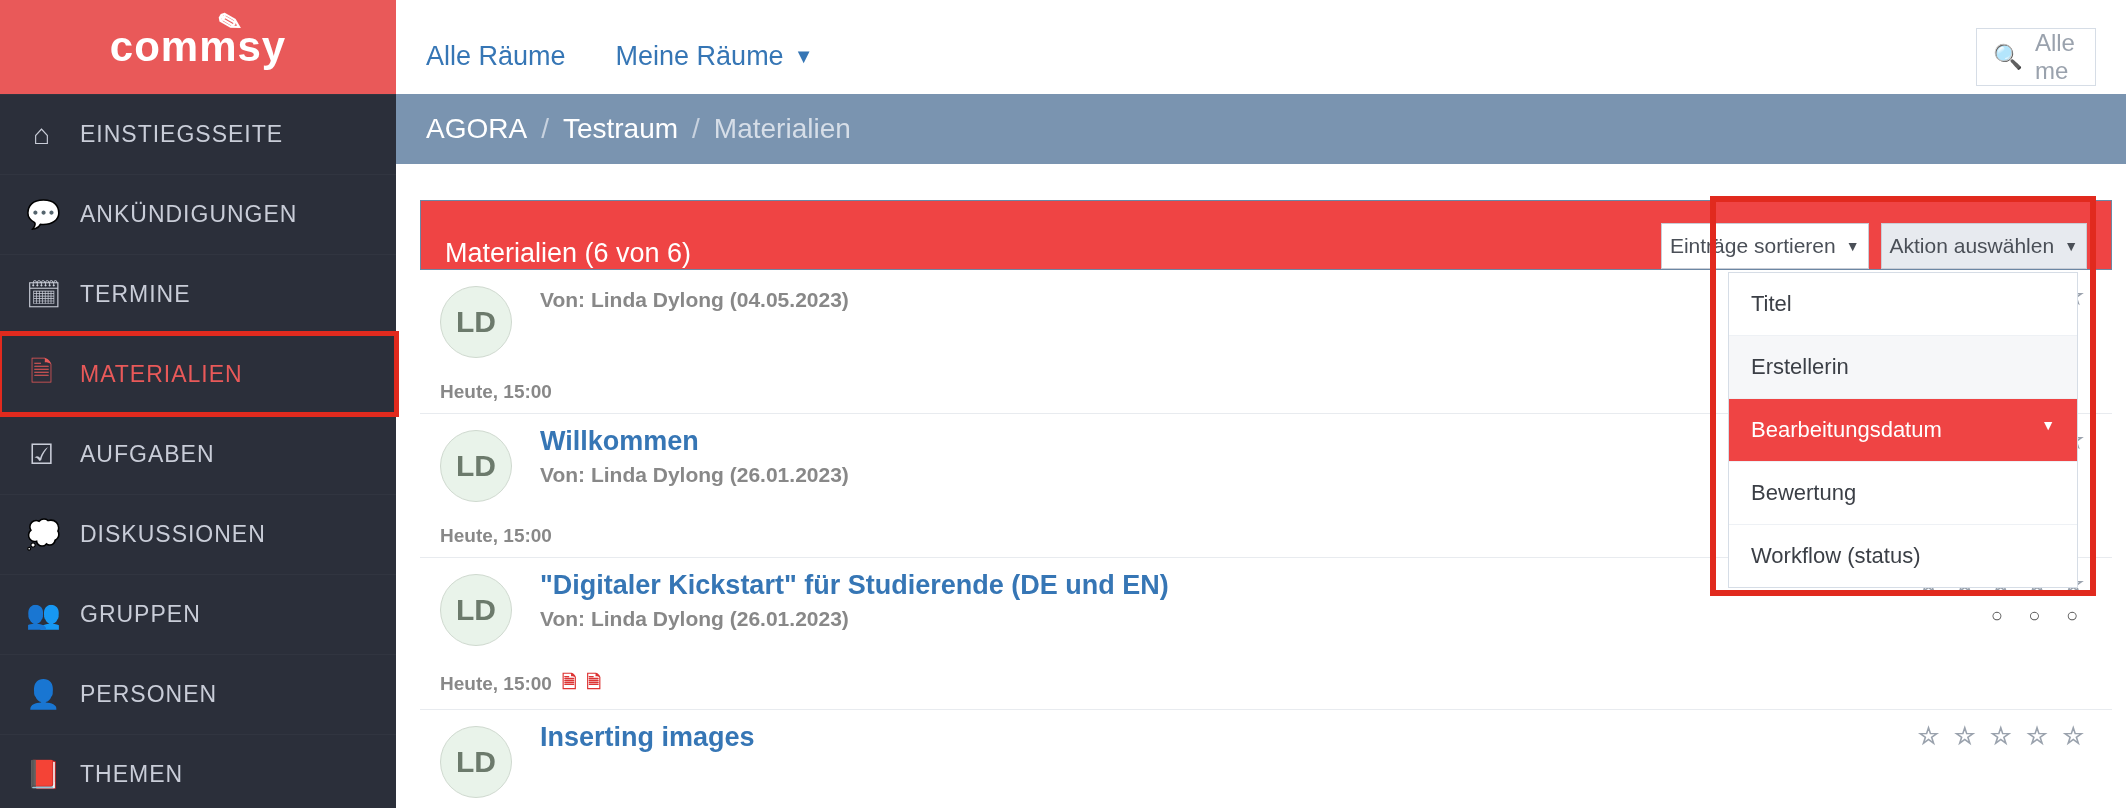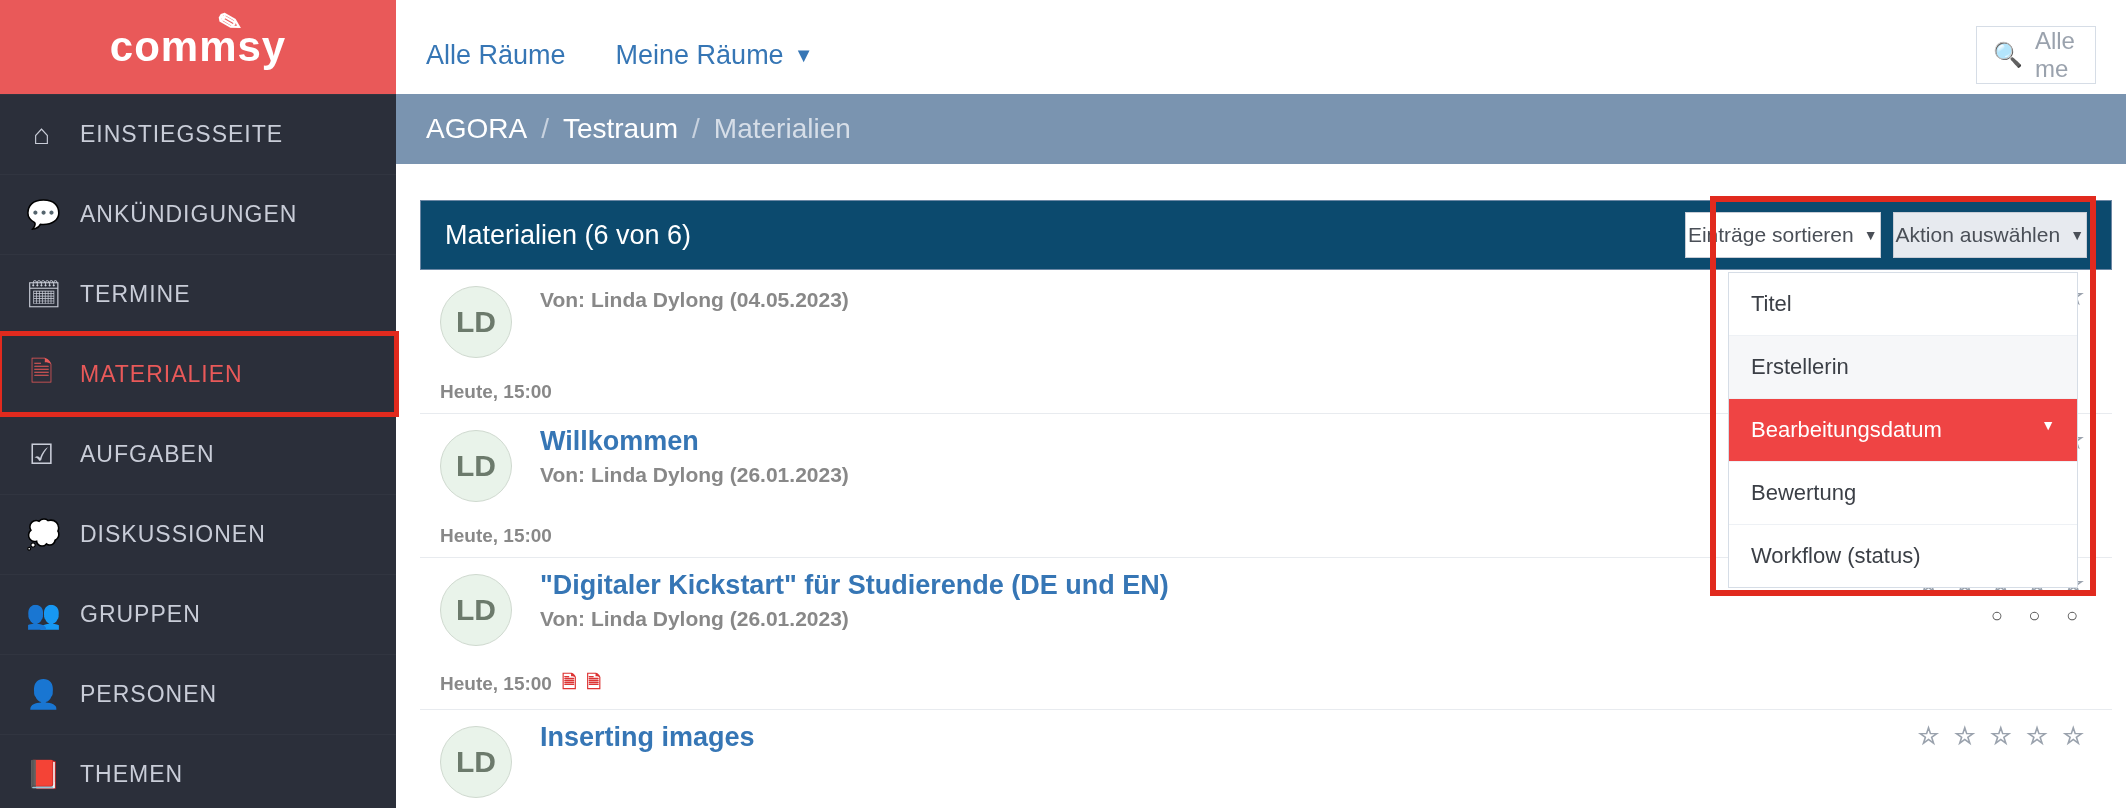--- a/index.html
+++ b/index.html
@@ -23,21 +23,21 @@
   }
   .nav-item .icon { width: 32px; text-align: center; font-size: 28px; color: #c9cdd8; }
   .nav-item.active { color: #e95959; }
   .nav-item.active .icon { color: #e95959; }
   .nav-item.highlighted { outline: 5px solid #e12a1e; outline-offset: -2px; background: #2b2f3a; }
 
   
   .topbar {
     position: absolute; left: 396px; top: 0; right: 0; height: 114px;
     display: flex; align-items: center; padding: 0 30px;
-    border-bottom: 4px solid #0ea5e9;
+    border-bottom: 1px solid #0ea5e9;
   }
   .topbar .link { font-size: 27px; color: #3676b5; margin-right: 50px; cursor: pointer; display: inline-flex; align-items: center; gap: 10px; }
   .topbar .search {
     margin-left: auto; display: flex; align-items: center; gap: 12px;
     border: 1px solid #d6dde6; height: 58px; padding: 0 16px; width: 120px;
     color: #9aa2ad; font-size: 24px; background:#fff;
   }
 
   
   .breadcrumb {
@@ -47,28 +47,28 @@
   }
   .breadcrumb .crumb { color: #fff; cursor: pointer; }
   .breadcrumb .sep { color: #c8d2df; }
   .breadcrumb .current { color: #d6dee8; }
 
   
   .content {
     position: absolute; left: 420px; top: 200px; right: 14px; bottom: 0;
   }
   .panel-header {
-    background: #0c4a6e; color: #fff; height: 70px; display: flex; align-items: center;
+    background: #ef4444; color: #fff; height: 70px; display: flex; align-items: flex-end;
     padding: 0 24px; font-size: 27px;
     border: 1px solid #6c87a4;
   }
   .panel-header .title { flex: 1; }
   .btn {
     background: #fff; color: #4a4f57; border: 1px solid #c9cdd6; height: 46px;
-    padding: 0 2px; font-size: 21px; display: inline-flex; align-items: center; gap: 10px;
+    padding: 0 8px; font-size: 21px; display: inline-flex; align-items: center; gap: 10px;
     cursor: pointer; margin-left: 12px;
   }
   .btn .caret { font-size: 14px; }
   .btn.secondary { background: #e7eaef; }
 
   .list { background: #fff; }
   .item {
     border-bottom: 1px solid #e8ebef; padding: 12px 20px 10px 20px; position: relative; font-weight: bold;
   }
   .item-row { display: flex; align-items: flex-start; gap: 28px; }

